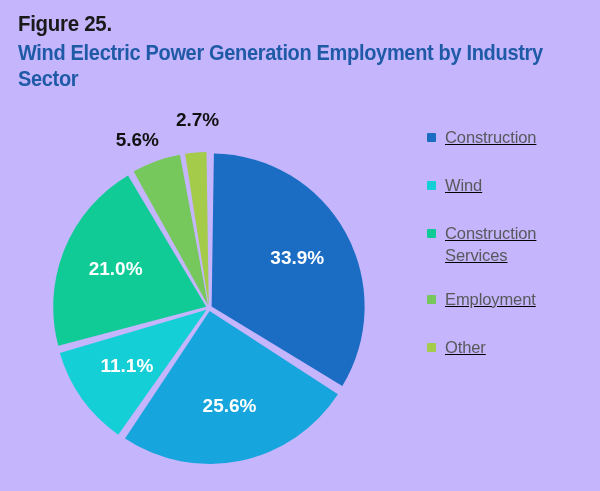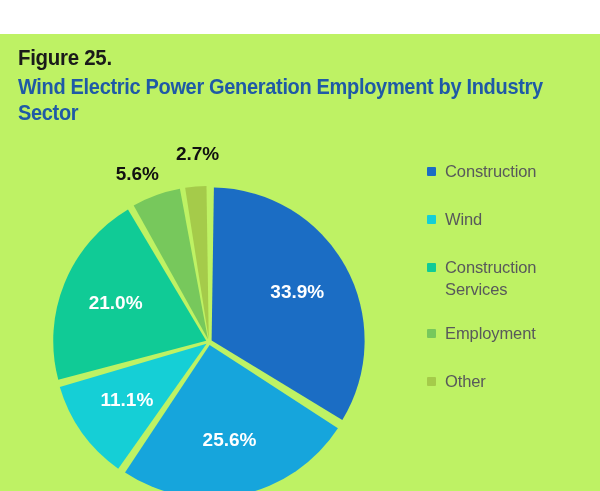--- a/index.html
+++ b/index.html
@@ -10,22 +10,21 @@
   body {
     width: 600px;
     height: 491px;
     font-family: "Liberation Sans", sans-serif;
     position: relative;
     overflow: hidden;
   }
   #figure-root {
     position: absolute;
     inset: 0;
-    background: #bef264;
-    margin-top: 34px;
+    background: #c4b5fd;
   }
 
   
   .header {
     position: absolute;
     left: 18px;
     top: 10px;
     width: 570px;
   }
   .figure-number {
@@ -81,20 +80,21 @@
     text-anchor: middle;
     dominant-baseline: middle;
   }
 
   
   .legend {
     position: absolute;
     left: 427px;
     top: 126px;
     width: 168px;
+    text-decoration: underline;
   }
   .legend-item {
     display: flex;
     align-items: flex-start;
     margin-bottom: 26px;
   }
   .legend-item.tight {
     margin-bottom: 22px;
   }
   .legend-swatch {

